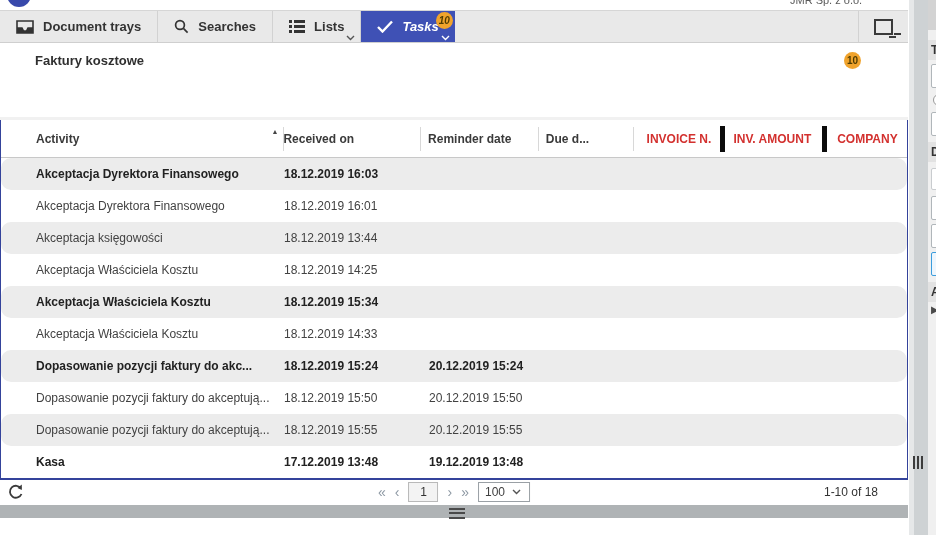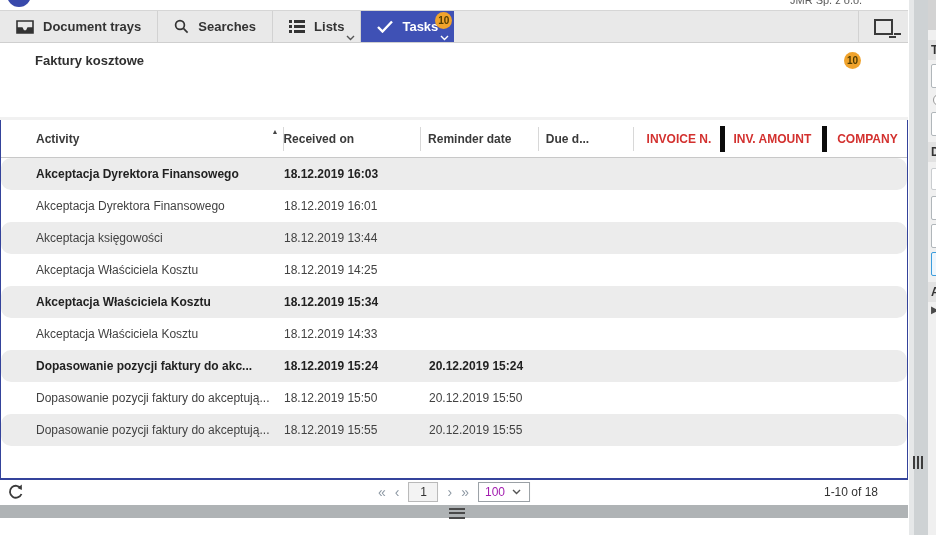--- a/index.html
+++ b/index.html
@@ -10,21 +10,21 @@
   
   .logo-dot{position:absolute;left:7px;top:-17px;width:24px;height:24px;border-radius:50%;background:#3849ab;}
   .workspace-label{position:absolute;left:790px;top:-6px;font-size:11px;color:#5a5a5a;white-space:nowrap;}
 
   
   .navbar{position:absolute;left:0;top:10px;width:908px;height:33px;background:#e9e9e9;
           border-top:1px solid #d6d6d6;border-bottom:1px solid #cfcfcf;display:flex;box-sizing:border-box;}
   .nav-item{position:relative;display:flex;align-items:center;gap:9px;padding:0 16px;
             font-size:13px;font-weight:bold;color:#333;border-right:1px solid #d2d2d2;cursor:pointer;}
   .nav-item svg{display:block;}
-  .nav-item.active{background:#3f51b5;color:#fff;border-right:none;}
+  .nav-item.active{background:#3f51b5;color:#fff;border-right:none;font-style:italic;}
   .nav-badge{position:absolute;top:1px;right:2px;width:17px;height:17px;border-radius:50%;
              background:#f0a32c;color:#503c00;font-size:10px;font-weight:bold;
              display:flex;align-items:center;justify-content:center;}
   .nav-chevron{position:absolute;bottom:1px;right:5px;line-height:0;}
   .nav-right{margin-left:auto;display:flex;align-items:center;padding:0 15px;border-left:1px solid #d2d2d2;cursor:pointer;}
   .restore-icon{width:15px;height:12px;border:2px solid #3a3a3a;position:relative;}
   .restore-icon::after{content:"";position:absolute;right:-5px;bottom:-5px;width:7px;height:2px;background:#3a3a3a;
                        box-shadow:5px -3px 0 -0px #3a3a3a;}
 
   
@@ -67,21 +67,21 @@
   .cell{white-space:nowrap;overflow:hidden;}
 
   
   .tfoot{position:absolute;left:0;top:480px;width:908px;height:25px;background:#fff;}
   .refresh-btn{position:absolute;left:7px;top:3px;cursor:pointer;}
   .pager{position:absolute;left:50%;top:2px;transform:translateX(-50%);display:flex;align-items:center;gap:9px;}
   .pg-arrow{font-size:14px;color:#8d98a3;cursor:pointer;line-height:20px;}
   .pg-box{width:28px;height:18px;border:1px solid #b9b9b9;background:#f3f3f3;font-size:12px;color:#333;
           display:flex;align-items:center;justify-content:center;}
   .pg-size{display:flex;align-items:center;gap:7px;width:52px;height:20px;border:1px solid #9aa0a5;background:#fff;
-           font-size:12px;color:#a21caf;padding:0 6px;box-sizing:border-box;cursor:pointer;}
+           font-size:12px;color:#404040;padding:0 6px;box-sizing:border-box;cursor:pointer;}
   .range-label{position:absolute;right:30px;top:5px;font-size:12px;color:#333;}
 
   
   .hscroll{position:absolute;left:0;top:505px;width:908px;height:13px;background:#afb3b5;cursor:pointer;}
   .hgrip{position:absolute;left:449px;top:3px;width:16px;height:7px;
          border-top:2px solid #4a4a4a;border-bottom:2px solid #4a4a4a;}
   .hgrip::after{content:"";position:absolute;left:0;top:2px;width:16px;height:2px;background:#4a4a4a;}
 
   
   .splitter{position:absolute;left:909px;top:0;width:19px;height:535px;
@@ -259,20 +259,25 @@
         </div>
         <div class="row">
           <div class="cell c-act">Dopasowanie pozycji faktury do akceptują...</div>
           <div class="cell c-rec">18.12.2019 15:50</div>
           <div class="cell c-rem">20.12.2019 15:50</div>
         </div>
         <div class="row">
           <div class="cell c-act">Dopasowanie pozycji faktury do akceptują...</div>
           <div class="cell c-rec">18.12.2019 15:55</div>
           <div class="cell c-rem">20.12.2019 15:55</div>
+        </div>
+        <div class="row bold">
+          <div class="cell c-act">Kasa</div>
+          <div class="cell c-rec">17.12.2019 13:48</div>
+          <div class="cell c-rem">19.12.2019 13:48</div>
         </div>
       </div>
   </div>
 
   <div class="tfoot">
     <span class="refresh-btn">
       <svg width="17" height="17" viewBox="0 0 17 17">
           <path d="M14 5.5 A6 6 0 1 0 14.5 11" fill="none" stroke="#3a3a3a" stroke-width="1.8"></path>
           <polygon points="14.8,1.5 14.8,7 10.5,5" fill="#3a3a3a"></polygon>
         </svg>

